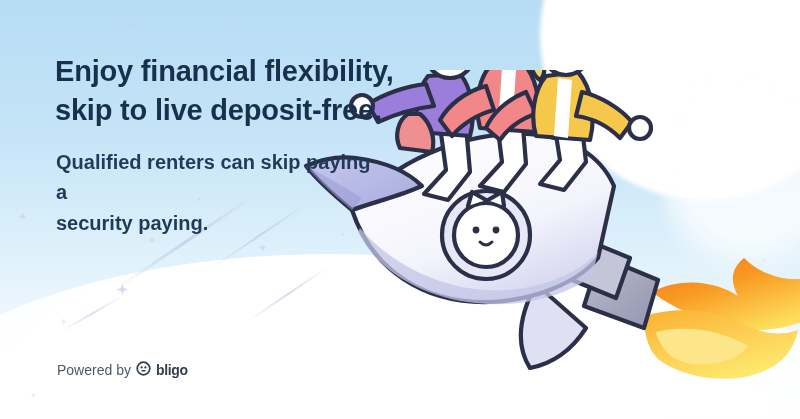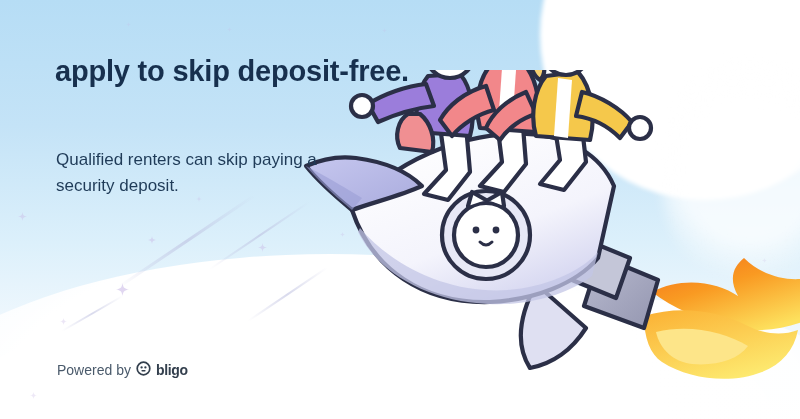--- a/index.html
+++ b/index.html
@@ -48,21 +48,21 @@
   .speedline { position:absolute; background:linear-gradient(90deg, rgba(198,200,230,0) 0%, rgba(186,188,222,.55) 50%, rgba(198,200,230,0) 100%); height:2px; transform-origin:left center; }
 
   
   #headline {
     position:absolute; left:55px; top:52px; width:430px;
     font-size:29px; line-height:1.33; font-weight:700; color:#17304e;
     letter-spacing:-.2px;
   }
   #subhead {
     position:absolute; left:56px; top:147px; width:330px;
-    font-size:17px; line-height:1.52; font-weight:400; color:#1f3b58;
+    font-size:20px; line-height:1.52; font-weight:700; color:#1f3b58;
   }
   #powered {
     position:absolute; left:57px; top:361px;
     display:flex; align-items:center; gap:5px;
     font-size:14px; color:#4a5a6b; font-weight:400;
   }
   #powered-logo-text { font-weight:700; color:#333f4d; letter-spacing:-.3px;text-align:right; }
   #obligo-mark { display:inline-block; vertical-align:-2px; }
 
   
@@ -288,26 +288,27 @@
           </g>
           <path d="M260 -10 q8 7 16 0" stroke="#2b2f47" stroke-width="3" fill="none"></path>
         </g>
 
       </g>
     </svg>
   </div>
 
 
   <div id="headline">
-    <div>apply to skip deposit-free.</div>
+    <div>Enjoy financial flexibility,</div>
+    <div>skip to live deposit-free.</div>
   </div>
 
   <div id="subhead">
     <div>Qualified renters can skip paying a</div>
-    <div>security deposit.</div>
+    <div>security paying.</div>
   </div>
 
   <div id="powered">
     <span>Powered by</span>
     <span id="obligo-mark">
       <svg width="15" height="15" viewBox="0 0 15 15" xmlns="http://www.w3.org/2000/svg">
         <circle cx="7.5" cy="7.5" r="6.3" fill="none" stroke="#333f4d" stroke-width="1.7"></circle>
         <circle cx="5.6" cy="6.4" r="1.15" fill="#333f4d"></circle>
         <circle cx="9.4" cy="6.4" r="1.15" fill="#333f4d"></circle>
         <rect x="5.4" y="9.1" width="4.2" height="1.5" rx="0.75" fill="#333f4d"></rect>

